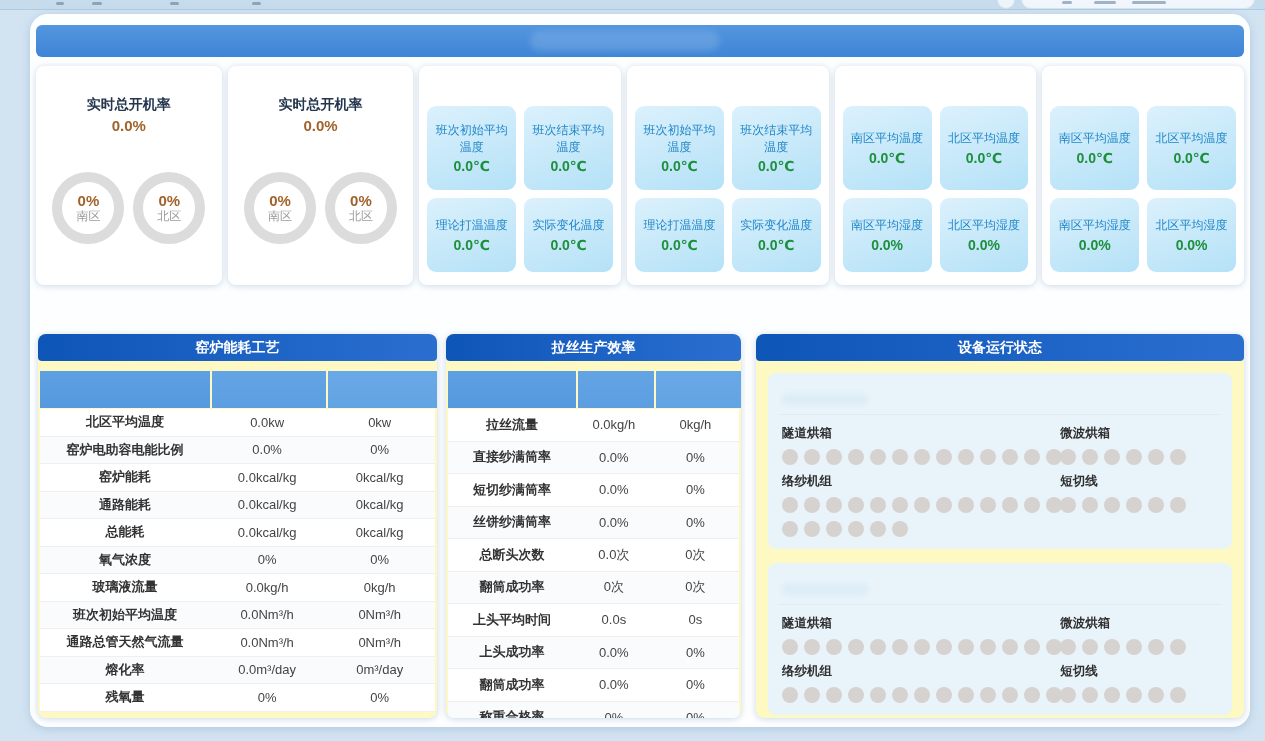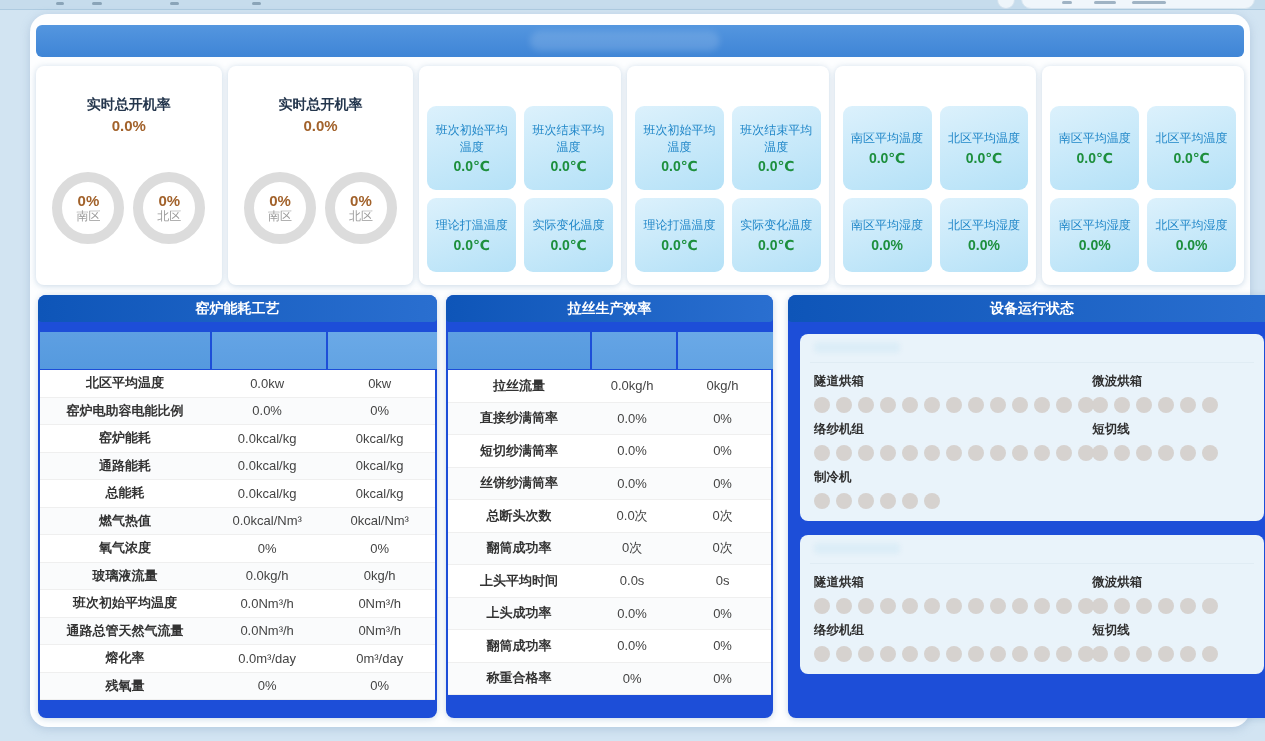--- a/index.html
+++ b/index.html
@@ -67,25 +67,26 @@
   .tile {
     border-radius:9px; background:linear-gradient(160deg,#dcf1fc 0%,#b4e1f7 100%);
     display:flex; flex-direction:column; align-items:center; justify-content:center;
     padding:4px 6px; text-align:center;
   }
   .tile-label { font-size:12px; color:#1f86c8; line-height:1.4; }
   .tile-value { font-size:14px; font-weight:bold; color:#1d8f3d; margin-top:3px; }
   
   .panels-row { position:absolute; left:8px; top:281px; height:423px; display:flex; }
   .panel {
-    background:#1d4ed8; border-radius:8px; box-shadow:0 1px 6px rgba(140,170,200,.45);
+    background:#fef9c3; border-radius:8px; box-shadow:0 1px 6px rgba(140,170,200,.45);
     overflow:hidden;
+    margin-top:39px;
   }
   .panel-furnace { width:399px; }
-  .panel-drawing { width:327px; margin-left:9px; }
+  .panel-drawing { width:295px; margin-left:9px; }
   .panel-equipment { width:488px; margin-left:15px; }
   .panel-header {
     height:27px; border-radius:4px;
     background:linear-gradient(90deg,#0e55b8,#2a6fd0);
     color:#fff; font-size:14px; font-weight:bold;
     text-align:center; line-height:27px;
   }
   .tbl { margin:10px 2px 0; }
   .t-head { display:grid; height:37px; gap:2px; margin-bottom:1px; }
   .t-head .hc { background:linear-gradient(180deg,#5e9fe2,#559ade); }
@@ -96,21 +97,21 @@
   .t-row:nth-child(even of .t-row) { background:#fafbfc; }
   .cols-furnace { grid-template-columns:43% 29% 28%; }
   .cols-drawing { grid-template-columns:44% 26% 30%; }
   .row-furnace { height:27.5px; }
   .row-drawing { height:32.5px; }
   .t-row .c0 { font-size:13px; font-weight:bold; color:#333; text-align:center; }
   .t-row .c1,.t-row .c2 { font-size:13px; color:#444; text-align:center; }
   
   .eq-body { padding:12px 12px 0; }
   .eq-section {
-    background:#e9f3fa; border-radius:8px; padding:8px 14px 12px; margin-bottom:14px;
+    background:#e9f3fa; border-radius:8px; padding:21px 14px 12px; margin-bottom:14px;
   }
   .eq-title-blur { width:86px; height:11px; border-radius:4px; background:#dcedf7; filter:blur(2px); }
   .eq-divider { border-top:1px solid #e0ecf4; margin:9px -4px 2px; }
   .eq-grid { display:grid; grid-template-columns:62% 38%; column-gap:8px; }
   .eq-group { margin-top:8px; }
   .eq-label { font-size:12.5px; font-weight:bold; color:#2f2f2f; margin-bottom:7px; }
   .dots { display:flex; gap:6px; flex-wrap:nowrap; }
   .dot { width:16px; height:16px; border-radius:50%; background:#d6d2cf; flex:0 0 auto; }
 </style>
 </head>
@@ -267,25 +268,20 @@
             <div class="c0">通路能耗</div>
             <div class="c1">0.0kcal/kg</div>
             <div class="c2">0kcal/kg</div>
           </div>
           <div class="t-row cols-furnace row-furnace">
             <div class="c0">总能耗</div>
             <div class="c1">0.0kcal/kg</div>
             <div class="c2">0kcal/kg</div>
           </div>
           <div class="t-row cols-furnace row-furnace">
-            <div class="c0">燃气热值</div>
-            <div class="c1">0.0kcal/Nm³</div>
-            <div class="c2">0kcal/Nm³</div>
-          </div>
-          <div class="t-row cols-furnace row-furnace">
             <div class="c0">氧气浓度</div>
             <div class="c1">0%</div>
             <div class="c2">0%</div>
           </div>
           <div class="t-row cols-furnace row-furnace">
             <div class="c0">玻璃液流量</div>
             <div class="c1">0.0kg/h</div>
             <div class="c2">0kg/h</div>
           </div>
           <div class="t-row cols-furnace row-furnace">
@@ -431,21 +427,20 @@
                 <div class="dots">
                   <div class="dot"></div>
                   <div class="dot"></div>
                   <div class="dot"></div>
                   <div class="dot"></div>
                   <div class="dot"></div>
                   <div class="dot"></div>
                 </div>
               </div>
               <div class="eq-group">
-                <div class="eq-label">制冷机</div>
                 <div class="dots">
                   <div class="dot"></div>
                   <div class="dot"></div>
                   <div class="dot"></div>
                   <div class="dot"></div>
                   <div class="dot"></div>
                   <div class="dot"></div>
                 </div>
               </div>
             </div>

